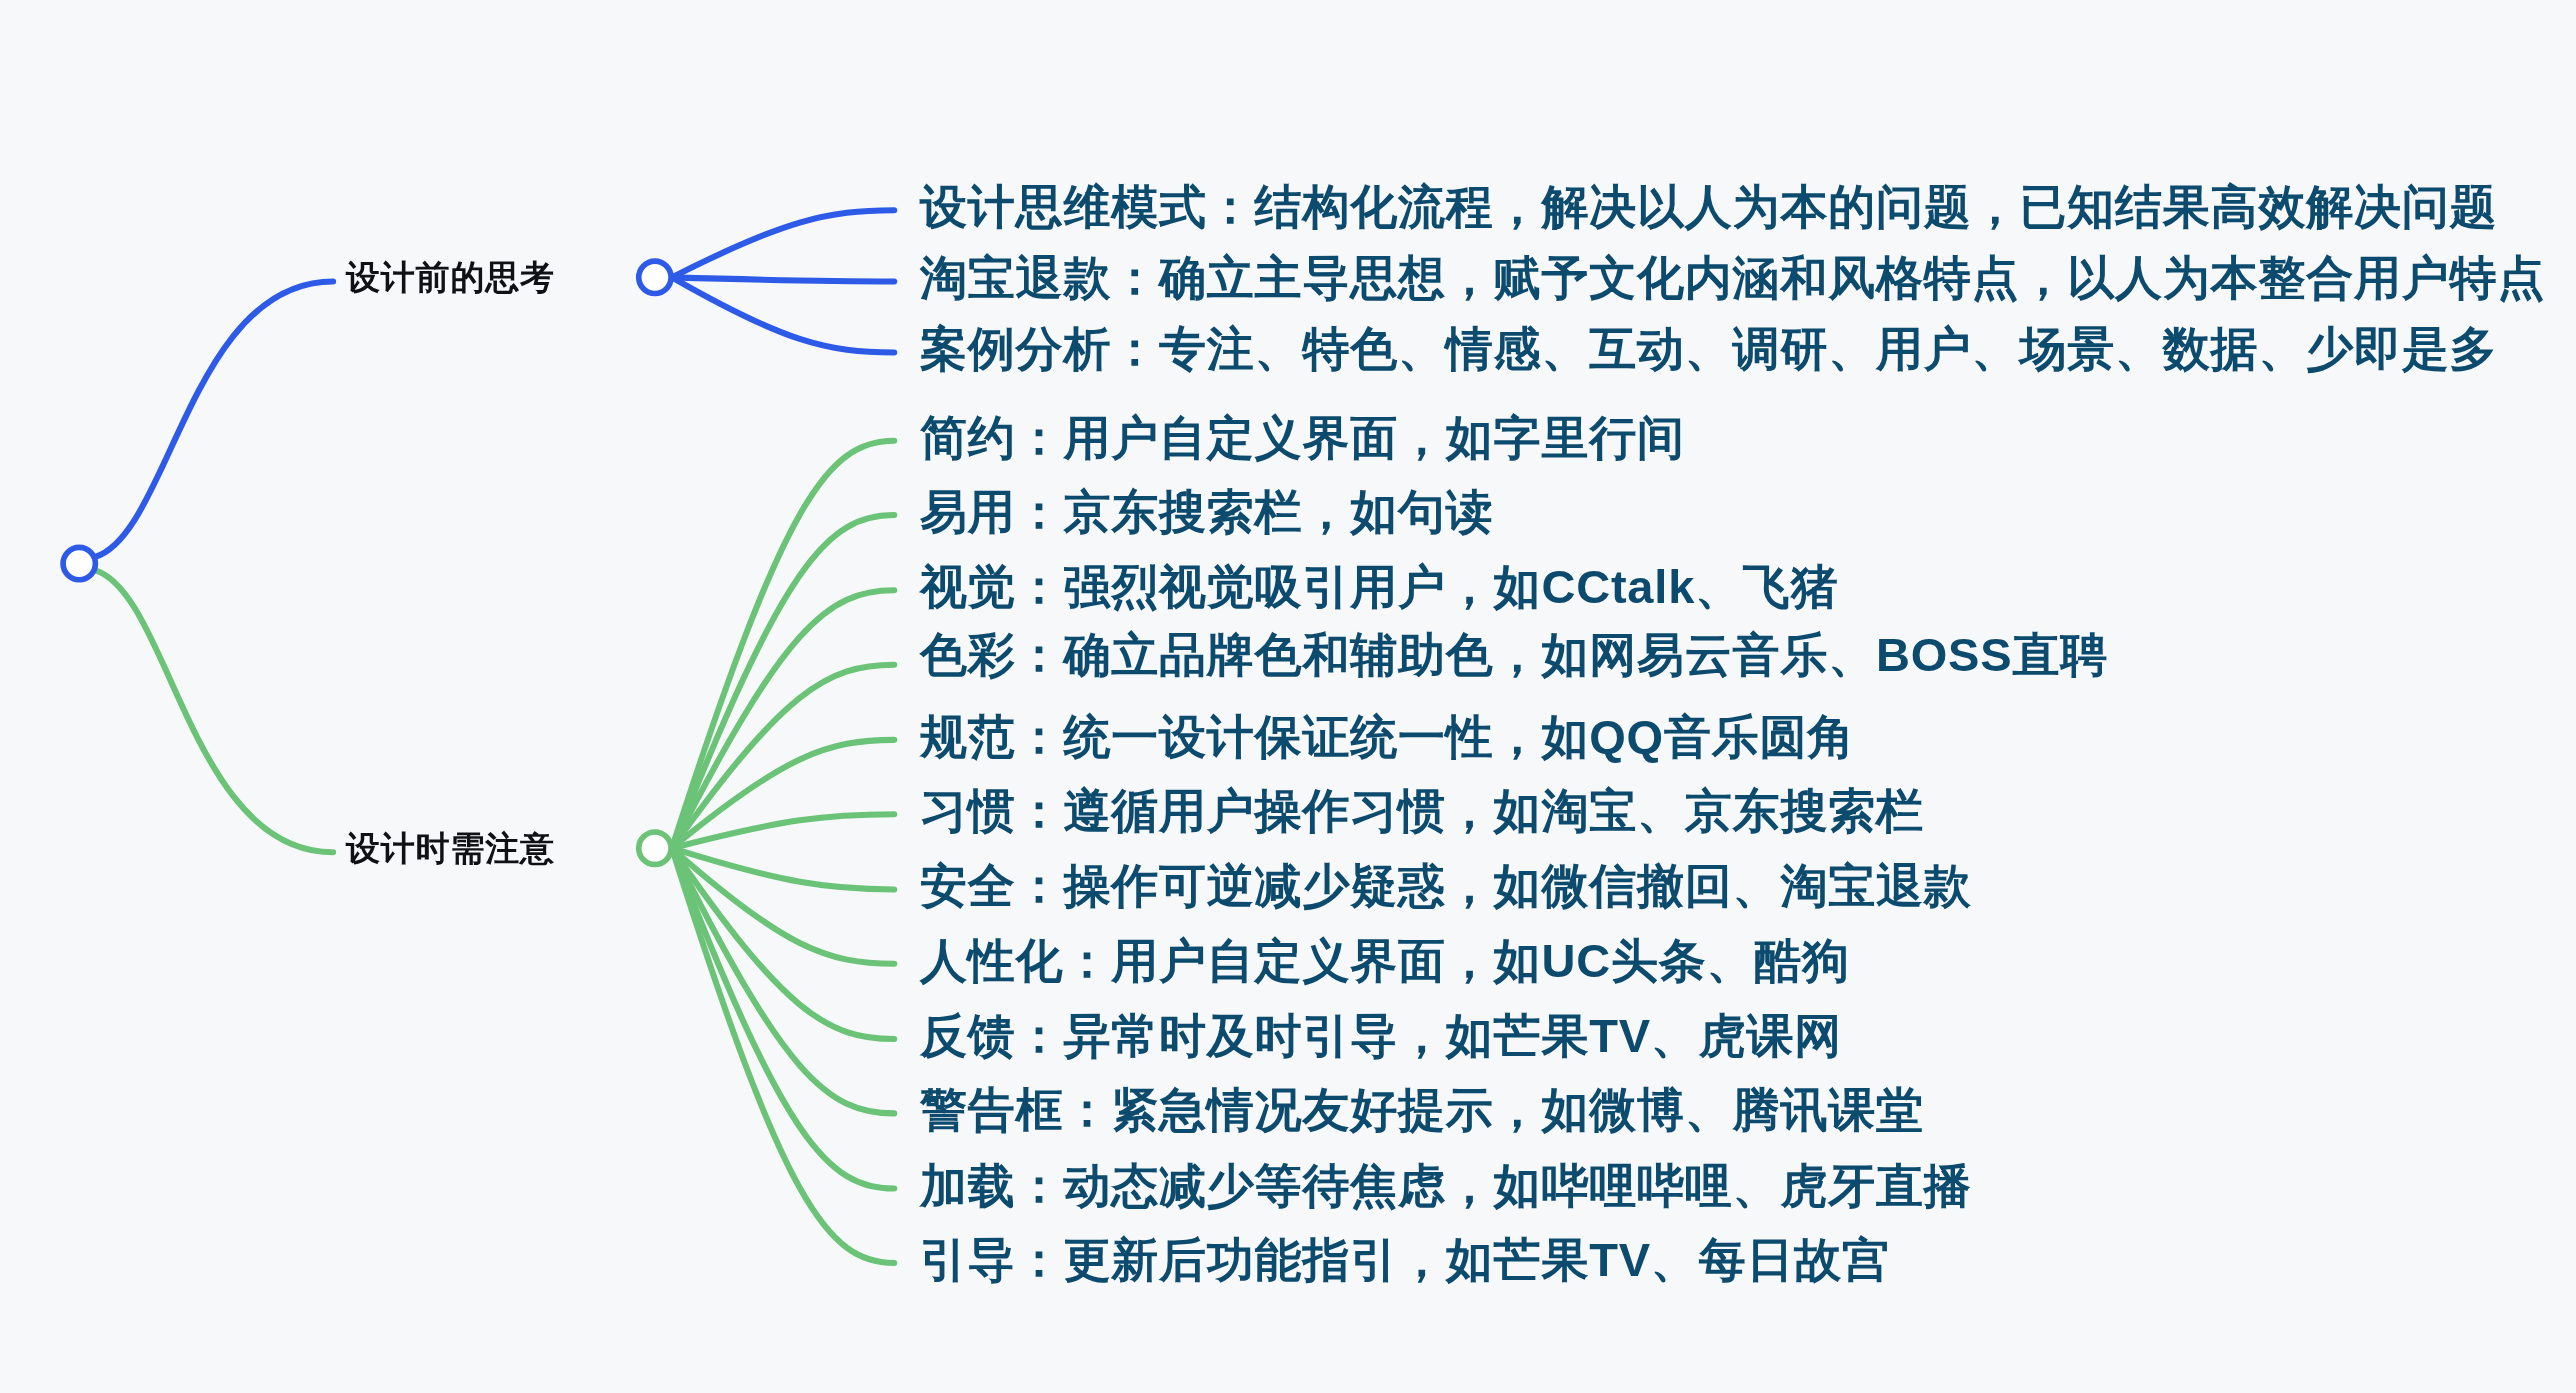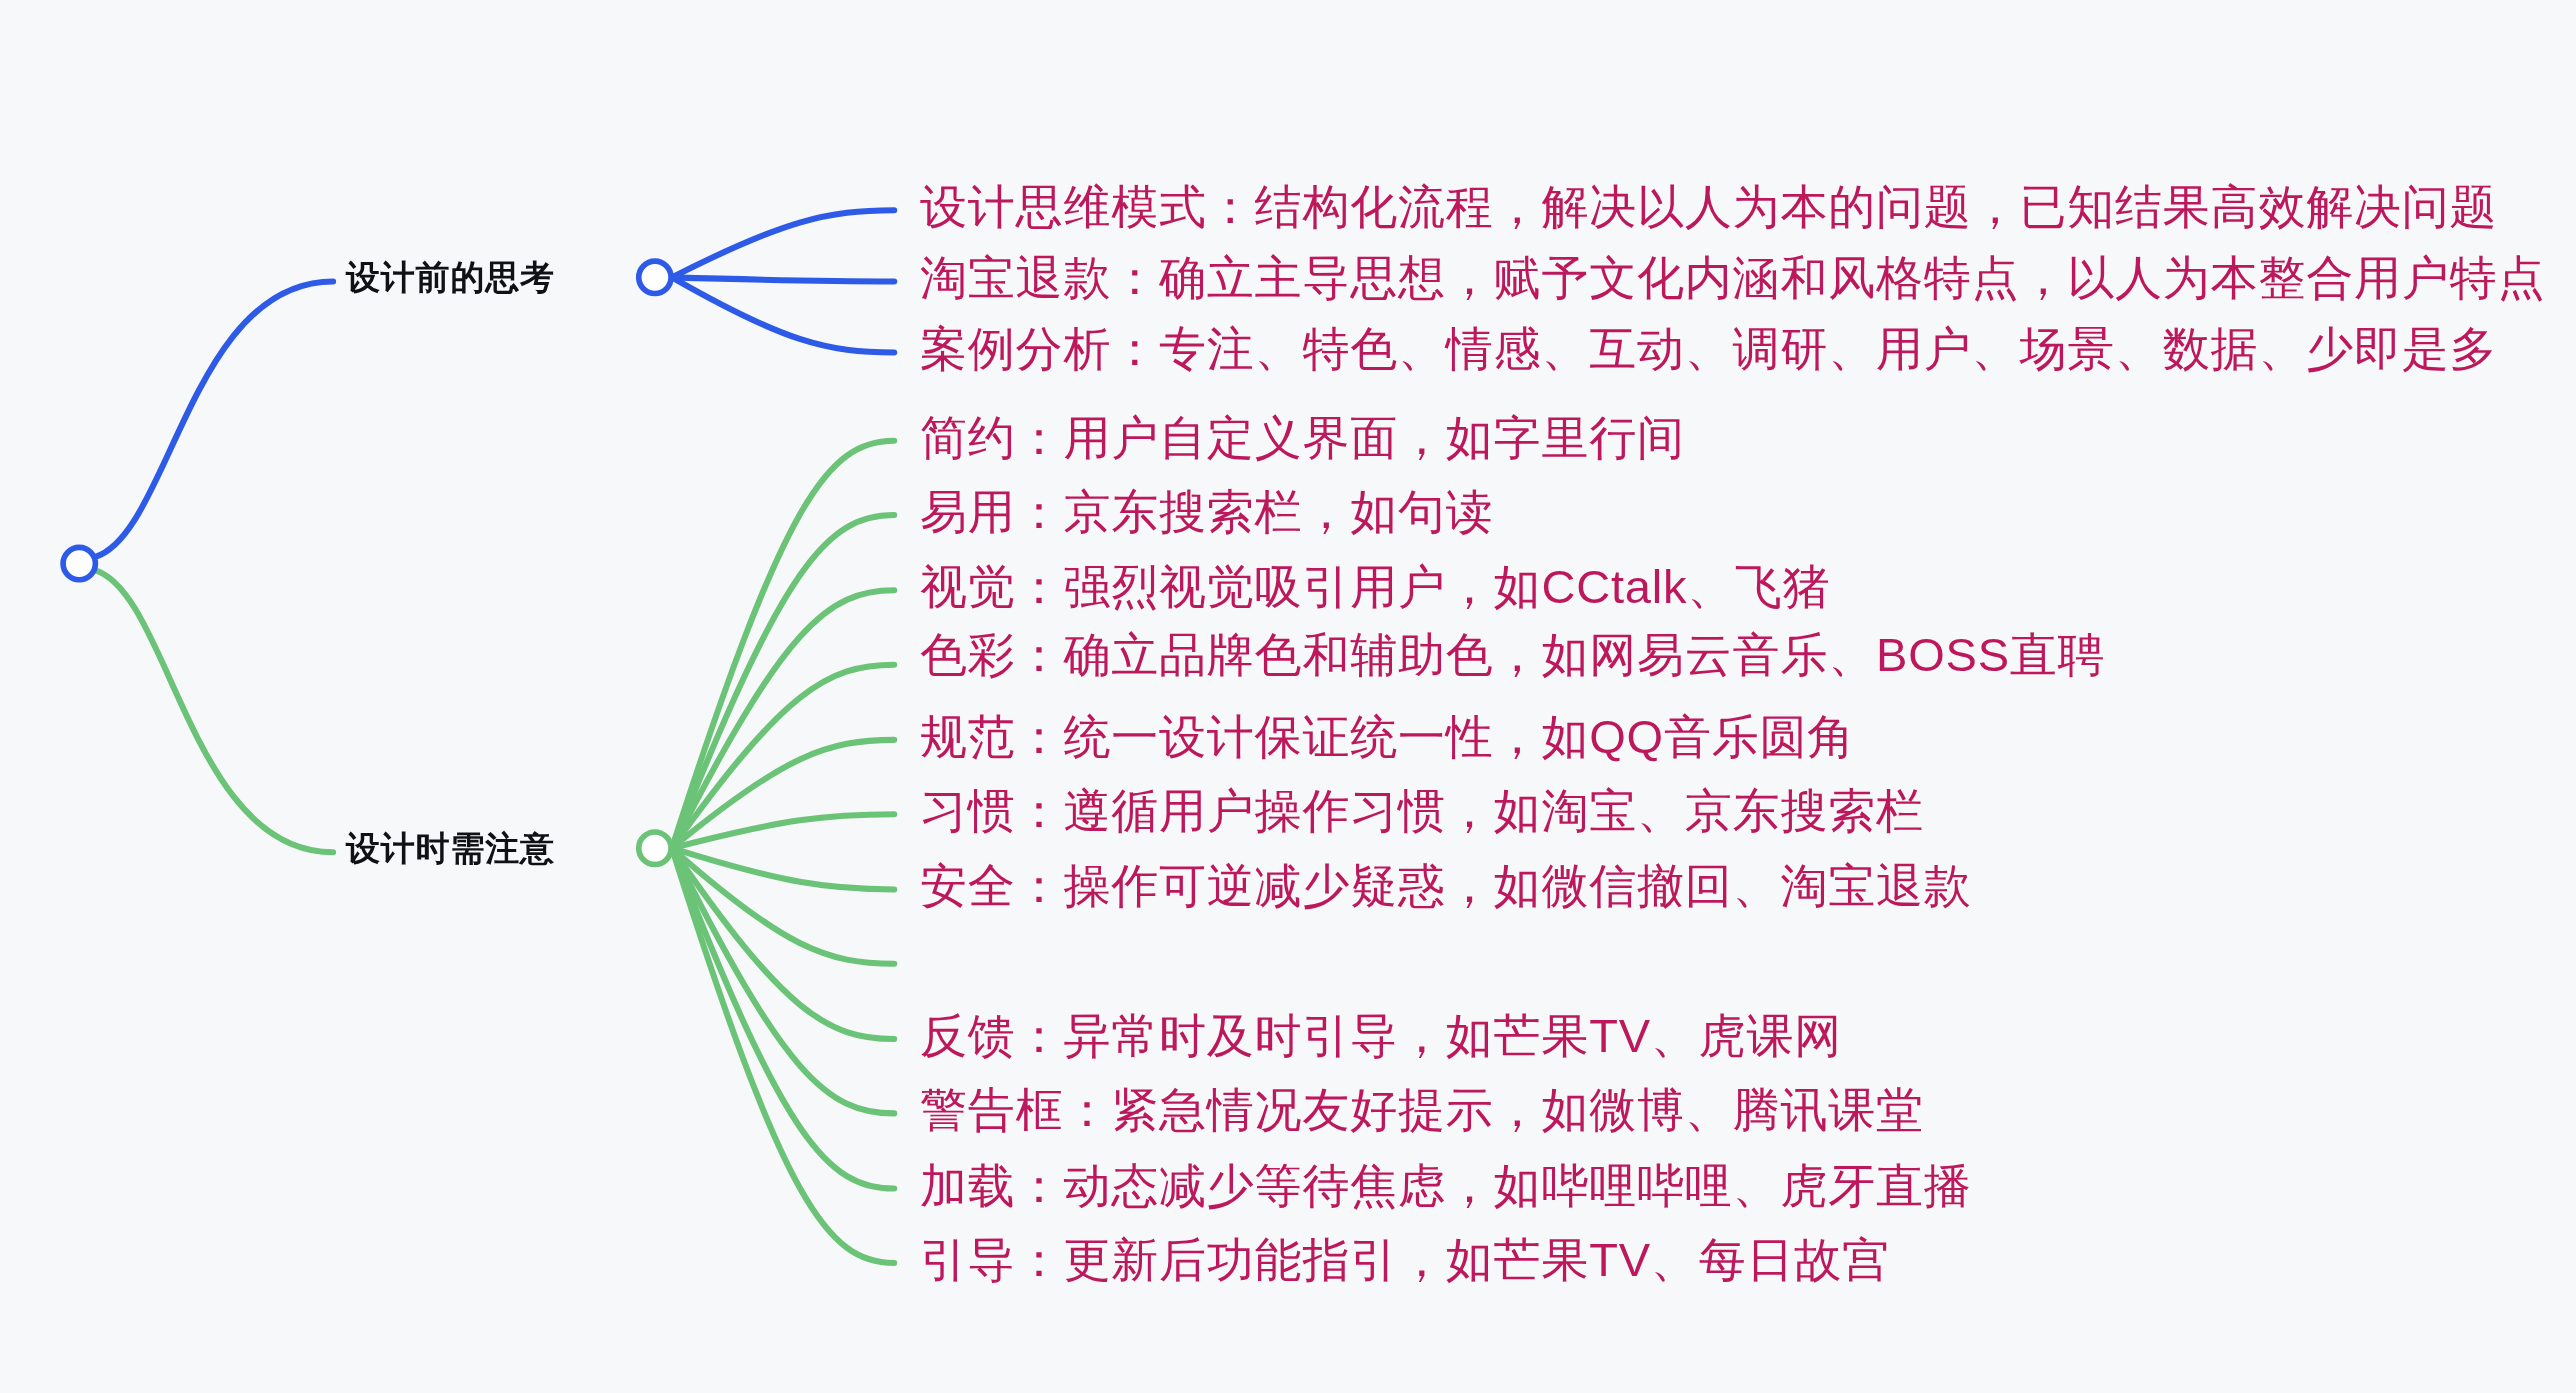--- a/index.html
+++ b/index.html
@@ -44,23 +44,23 @@
     line-height: 1;
     color: #101114;
     white-space: nowrap;
     letter-spacing: 0.8px;
   }
   .topic {
     position: absolute;
     left: 920px;
     transform: translateY(-50%);
     font-size: 47px;
-    font-weight: 400;
+    font-weight: 700;
     line-height: 1;
-    color: #be185d;
+    color: #0c4a6e;
     white-space: nowrap;
     letter-spacing: 0.8px;
   }
 </style>
 </head>
 <body>
 
 <div class="canvas">
 
   <svg class="edges" viewBox="0 0 3186 1724" aria-hidden="true">
@@ -97,19 +97,20 @@
   <div class="topic" style="top:277px">淘宝退款：确立主导思想，赋予文化内涵和风格特点，以人为本整合用户特点</div>
   <div class="topic" style="top:348px">案例分析：专注、特色、情感、互动、调研、用户、场景、数据、少即是多</div>
 
   <div class="topic" style="top:437px">简约：用户自定义界面，如字里行间</div>
   <div class="topic" style="top:511px">易用：京东搜索栏，如句读</div>
   <div class="topic" style="top:586px">视觉：强烈视觉吸引用户，如CCtalk、飞猪</div>
   <div class="topic" style="top:654px">色彩：确立品牌色和辅助色，如网易云音乐、BOSS直聘</div>
   <div class="topic" style="top:736px">规范：统一设计保证统一性，如QQ音乐圆角</div>
   <div class="topic" style="top:810px">习惯：遵循用户操作习惯，如淘宝、京东搜索栏</div>
   <div class="topic" style="top:885px">安全：操作可逆减少疑惑，如微信撤回、淘宝退款</div>
+  <div class="topic" style="top:960px">人性化：用户自定义界面，如UC头条、酷狗</div>
   <div class="topic" style="top:1035px">反馈：异常时及时引导，如芒果TV、虎课网</div>
   <div class="topic" style="top:1109px">警告框：紧急情况友好提示，如微博、腾讯课堂</div>
   <div class="topic" style="top:1185px">加载：动态减少等待焦虑，如哔哩哔哩、虎牙直播</div>
   <div class="topic" style="top:1259px">引导：更新后功能指引，如芒果TV、每日故宫</div>
 
 </div>
 
 
 </body></html>

